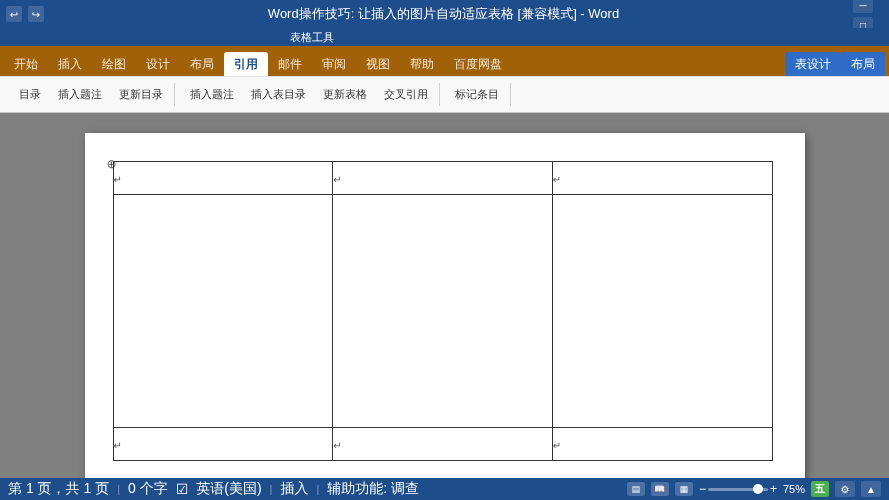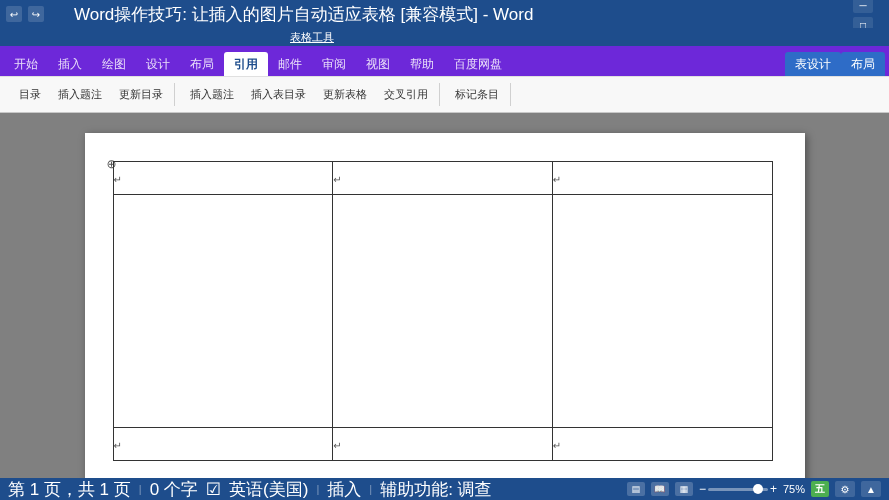--- a/index.html
+++ b/index.html
@@ -32,23 +32,22 @@
     }
     #title-bar-left .ctrl-btn {
       width: 16px; height: 16px;
       background: rgba(255,255,255,0.15);
       border-radius: 2px;
       display: inline-flex; align-items: center; justify-content: center;
       font-size: 10px; cursor: pointer;
     }
     #title-center {
       flex: 1;
-      text-align: left;
-      font-size: 17px;
-      margin-left: 30px;
+      text-align: center;
+      font-size: 13px;
     }
     #title-bar-right {
       display: flex; align-items: center; gap: 4px; flex-direction: column;
     }
     #title-bar-right .win-btn {
       width: 20px; height: 16px;
       display: inline-flex; align-items: center; justify-content: center;
       font-size: 10px; cursor: pointer; border-radius: 2px;
       background: rgba(255,255,255,0.1);
       color: white;
@@ -65,32 +64,32 @@
     #table-tools-bar {
       height: 18px;
       background: #1e4d8c;
       display: flex;
       align-items: center;
       justify-content: flex-end;
       padding: 0 10px;
       flex-shrink: 0;
     }
     #table-tools-bar .tools-label {
-      color: white; font-size: 11px; margin-right: auto; margin-left: 280px; text-decoration: underline;
+      color: white; font-size: 11px; margin-right: auto; margin-left: 280px;
     }
 
     
     #ribbon {
       background: #fff;
       flex-shrink: 0;
       border-bottom: 1px solid #c8c8c8;
     }
     #ribbon-tabs {
       height: 30px;
-      background: #6d28d9;
+      background: #a16207;
       display: flex;
       align-items: flex-end;
       padding: 0 4px;
     }
     .ribbon-tab {
       padding: 4px 10px;
       font-size: 12px;
       cursor: pointer;
       color: rgba(255,255,255,0.85);
       border-radius: 3px 3px 0 0;
@@ -206,21 +205,21 @@
       height: 22px;
       background: #1e4d8c;
       display: flex;
       align-items: center;
       padding: 0 8px;
       color: white;
       font-size: 11px;
       flex-shrink: 0;
       gap: 8px;
     }
-    #status-bar .status-item { white-space: nowrap; font-size: 17px; }
+    #status-bar .status-item { white-space: nowrap; font-size: 14px; }
     #status-bar .sep { color: rgba(255,255,255,0.4); }
     #status-right {
       margin-left: auto;
       display: flex; align-items: center; gap: 6px;
     }
     .status-icon-box {
       width: 20px; height: 16px;
       background: rgba(255,255,255,0.15);
       border-radius: 2px;
       display: inline-flex; align-items: center; justify-content: center;

